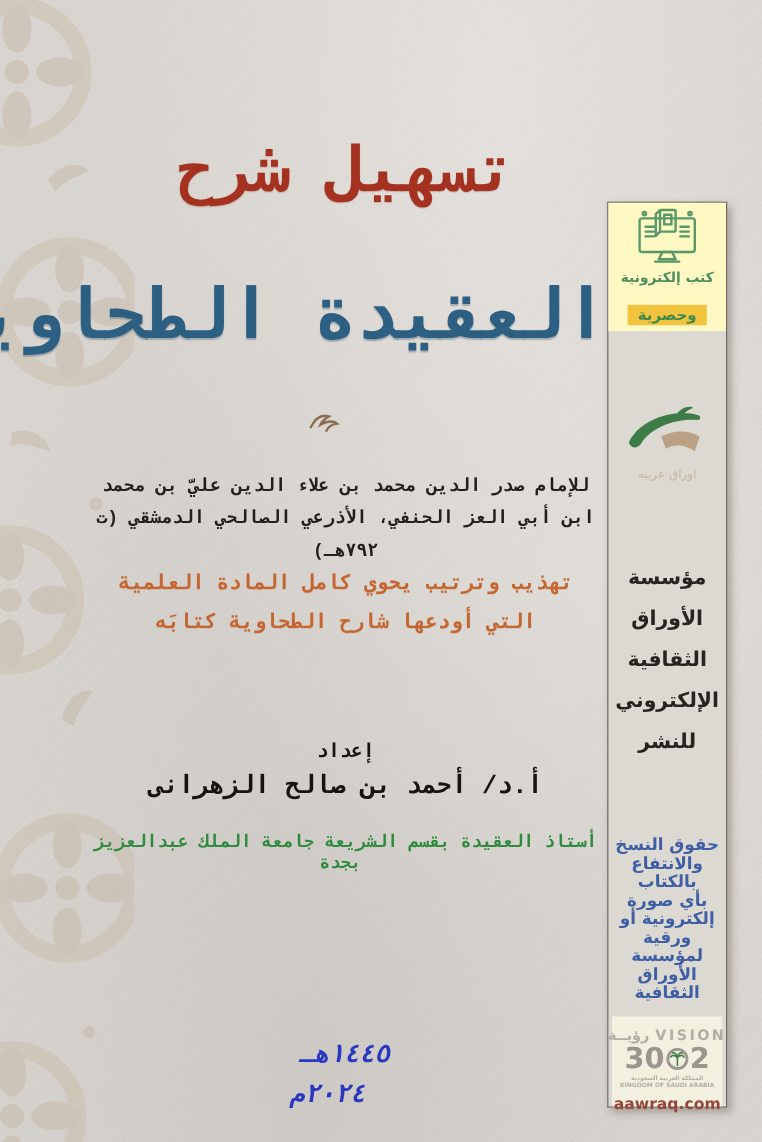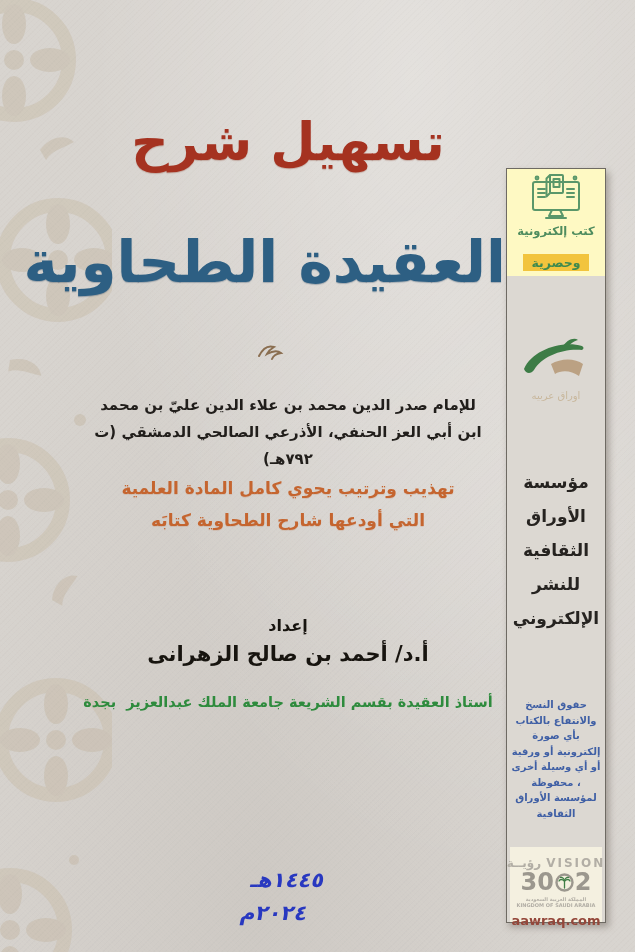--- a/index.html
+++ b/index.html
@@ -12,21 +12,21 @@
       radial-gradient(ellipse at 85% 55%, rgba(255,255,255,.12), transparent 50%),
       radial-gradient(ellipse at 40% 95%, rgba(110,100,92,.10), transparent 60%);
   }
   .grain{position:absolute;inset:0;pointer-events:none;opacity:.5;
     background-image:
       repeating-linear-gradient(45deg, rgba(255,255,255,.05) 0 1px, transparent 1px 3px),
       repeating-linear-gradient(-45deg, rgba(120,110,100,.04) 0 1px, transparent 1px 4px);
   }
   .left-pattern{position:absolute;left:0;top:0;}
   
-  .main-col{position:absolute;left:70px;top:0;width:436px;height:952px;text-align:center;direction:rtl;}
+  .main-col{position:absolute;left:70px;top:0;width:436px;height:952px;text-align:center;direction:rtl;font-family:Liberation Mono, monospace;}
   .series-title{position:absolute;top:112px;left:0;width:100%;
     font-size:52px;font-weight:bold;color:#a53220;letter-spacing:1px;
     text-shadow:0 1px 1px rgba(120,40,20,.25);white-space:nowrap;}
   .book-title{position:absolute;top:228px;left:0;width:100%;
     font-size:58px;font-weight:bold;color:#2d5f83;white-space:nowrap;
     text-shadow:0 1px 1px rgba(30,60,90,.3);}
   .title-flourish{position:absolute;top:340px;left:186px;}
   .author-block{position:absolute;top:392px;left:0;width:100%;
     font-size:15px;font-weight:bold;color:#211e1b;line-height:27px;}
   .subtitle-block{position:absolute;top:472px;left:0;width:100%;
@@ -49,21 +49,21 @@
   .sb-patch{position:absolute;top:0;left:0;right:0;height:107px;background:#fef9c3;text-align:center;}
   .sb-patch svg{margin-top:4px;}
   .ebooks-label{font-size:11.5px;font-weight:bold;color:#4e8c5e;margin-top:-3px;}
   .exclusive-badge{display:inline-block;margin-top:16px;background:#f2c43d;color:#3f8a4e;
     font-size:12.5px;font-weight:bold;padding:0 8px;line-height:17px;}
   .sb-awraq{position:absolute;top:168px;left:0;right:0;text-align:center;}
   .awraq-label{font-size:10px;color:#c8b79c;margin-top:1px;letter-spacing:1px;}
   .sb-foundation{position:absolute;top:296px;left:0;right:0;text-align:center;
     font-size:17px;font-weight:bold;color:#262320;line-height:34px;}
   .sb-copy{position:absolute;top:528px;left:2px;right:2px;text-align:center;
-    font-size:10px;font-weight:bold;color:#3f5fa5;line-height:15.5px;}
+    font-size:14px;font-weight:bold;color:#3f5fa5;line-height:15.5px;}
   .sb-vision{position:absolute;top:678px;left:3px;right:3px;bottom:0;background:#f4f0e0;text-align:center;}
   .vision-row{display:flex;justify-content:center;align-items:baseline;gap:5px;margin-top:9px;
     color:#b2aea5;font-weight:bold;}
   .vision-row .v-en{font-size:12px;letter-spacing:2px;}
   .vision-row .v-ar{font-size:12px;}
   .year-row{display:flex;justify-content:center;align-items:center;gap:1px;
     color:#9b978e;font-size:24px;font-weight:bold;line-height:24px;}
   .country{font-size:5px;color:#b2aea5;font-weight:bold;line-height:6px;margin-top:2px;}
   .website{margin-top:5px;font-size:13px;font-weight:bold;color:#94473a;direction:ltr;}
 </style>
@@ -165,28 +165,27 @@
         <path d="M44 11 C48 3 56 0 60 3 C56 4 50 8 48 13 Z" fill="#3d7c46"></path>
         <path d="M33 27 C43 21 57 21 65 27 L61 39 C53 33 43 33 37 37 Z" fill="#bba183"></path>
       </svg>
       <div class="awraq-label">اوراق عربيه</div>
     </div>
 
     <div class="sb-foundation">
       <div>مؤسسة</div>
       <div>الأوراق</div>
       <div>الثقافية</div>
+      <div>الإلكتروني</div>
       <div>للنشر</div>
-      <div>الإلكتروني</div>
     </div>
 
     <div class="sb-copy">
       <div>حقوق النسخ والانتفاع بالكتاب</div>
       <div>بأي صورة إلكترونية أو ورقية</div>
-      <div>أو أي وسيلة أخرى ، محفوظة</div>
       <div>لمؤسسة الأوراق الثقافية</div>
     </div>
 
     <div class="sb-vision">
       <div class="vision-row">
         <span class="v-en">VISION</span>
         <span class="v-ar">رؤيــة</span>
       </div>
       <div class="year-row">
         <span>2</span>

